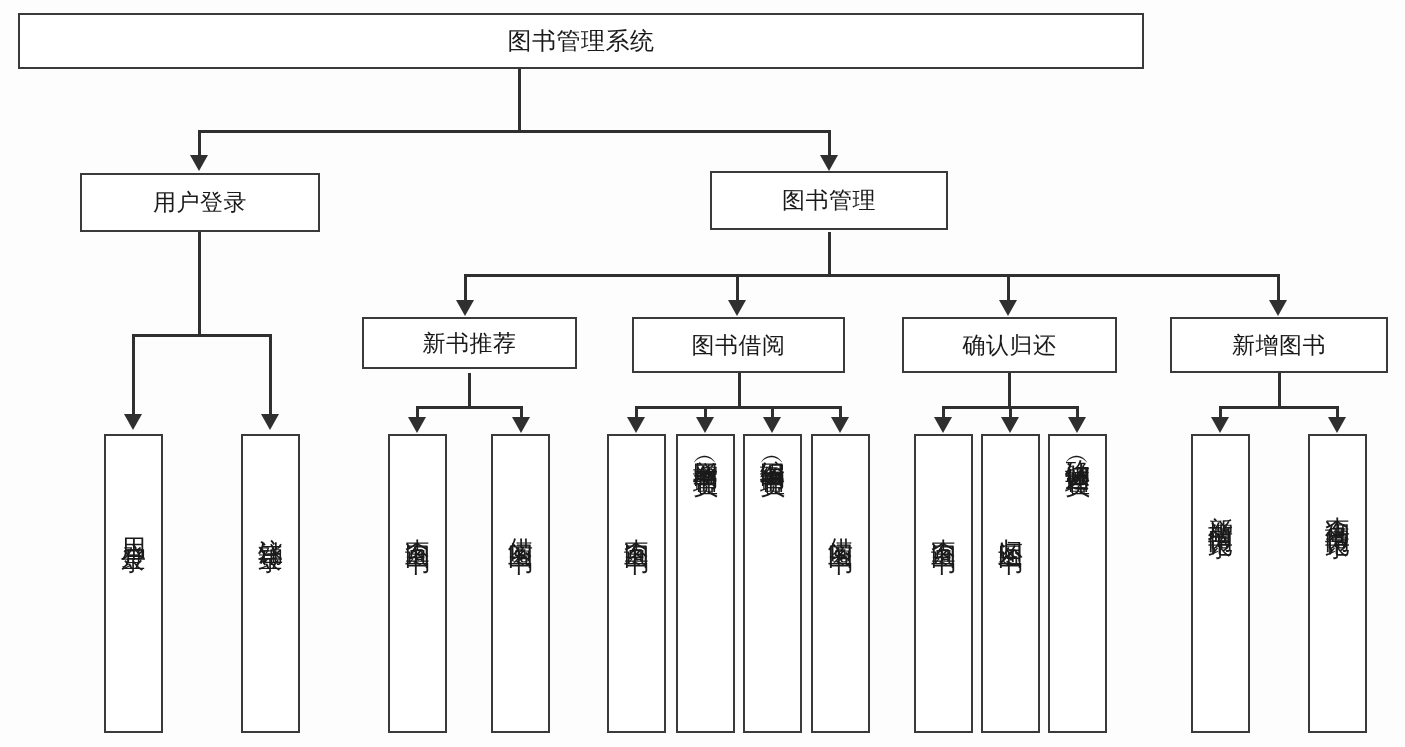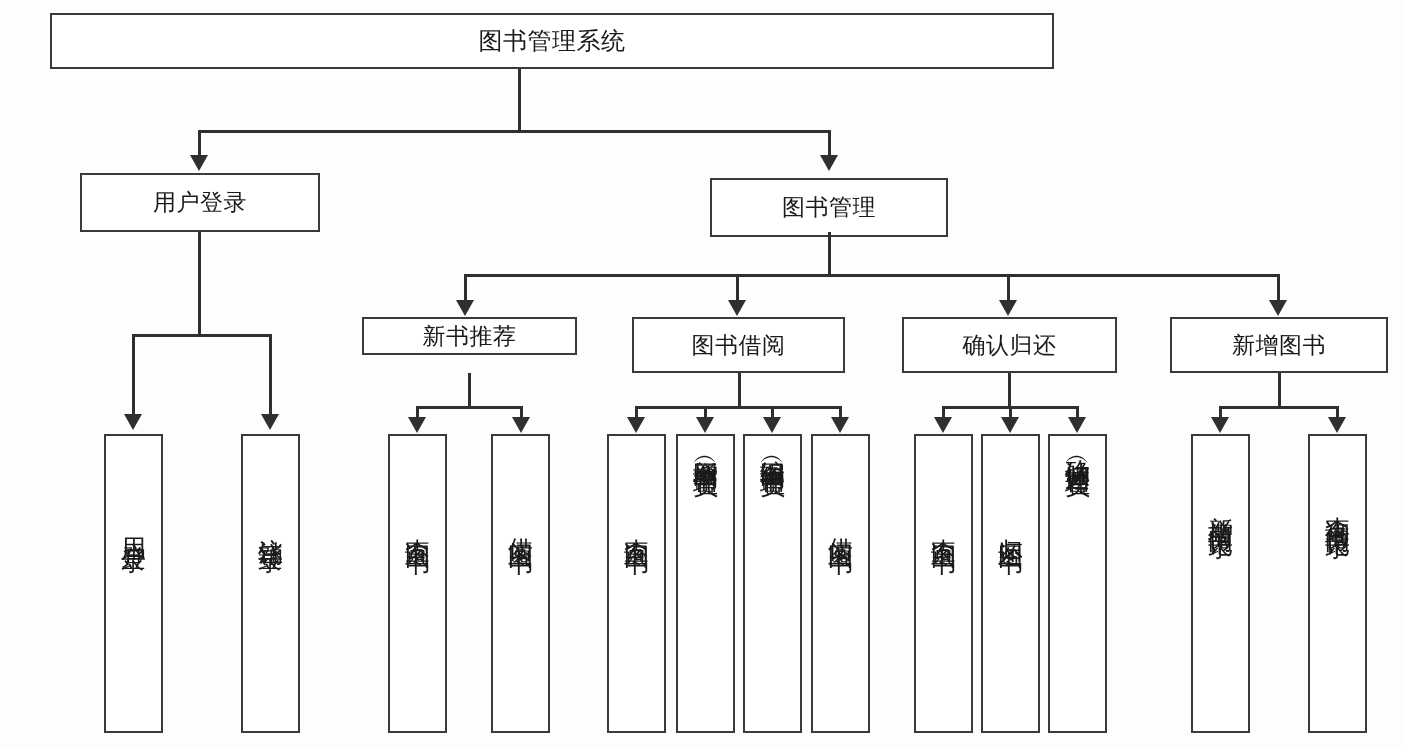--- a/index.html
+++ b/index.html
@@ -85,38 +85,38 @@
     color: #b9b9b9;
     white-space: nowrap;
     letter-spacing: 0.5px;
   }
 </style>
 </head>
 <body>
 
 <div id="canvas">
 
-  <div class="node h-node root" style="left:18px; top:13px; width:1004px; height:56px;margin-left:32px;">
+  <div class="node h-node root" style="left:18px; top:13px; width:1126px; height:56px;">
     <span class="lbl">图书管理系统</span>
   </div>
 
   <div class="conn v" style="left:518px; top:69px; width:3px; height:63px;"></div>
 
   <div class="conn h" style="left:198px; top:130px; width:633px; height:3px;"></div>
 
   <div class="conn v" style="left:198px; top:130px; width:3px; height:26px;"></div>
   <div class="arrow" style="left:190px; top:155px;"></div>
 
   <div class="conn v" style="left:828px; top:130px; width:3px; height:26px;"></div>
   <div class="arrow" style="left:820px; top:155px;"></div>
 
   <div class="node h-node" style="left:80px; top:173px; width:240px; height:59px;">
     <span class="lbl">用户登录</span>
   </div>
-  <div class="node h-node" style="left:710px; top:178px; width:238px; height:59px;">
+  <div class="node h-node" style="left:710px; top:171px; width:238px; height:59px;">
     <span class="lbl">图书管理</span>
   </div>
 
   <div class="conn v" style="left:198px; top:232px; width:3px; height:104px;"></div>
   <div class="conn h" style="left:132px; top:334px; width:137px; height:3px;"></div>
   <div class="conn v" style="left:132px; top:334px; width:3px; height:82px;"></div>
   <div class="arrow" style="left:124px; top:414px;"></div>
   <div class="conn v" style="left:269px; top:334px; width:3px; height:82px;"></div>
   <div class="arrow" style="left:261px; top:414px;"></div>
 
@@ -125,21 +125,21 @@
 
   <div class="conn v" style="left:464px; top:274px; width:3px; height:28px;"></div>
   <div class="arrow" style="left:456px; top:300px;"></div>
   <div class="conn v" style="left:736px; top:274px; width:3px; height:28px;"></div>
   <div class="arrow" style="left:728px; top:300px;"></div>
   <div class="conn v" style="left:1007px; top:274px; width:3px; height:28px;"></div>
   <div class="arrow" style="left:999px; top:300px;"></div>
   <div class="conn v" style="left:1277px; top:274px; width:3px; height:28px;"></div>
   <div class="arrow" style="left:1269px; top:300px;"></div>
 
-  <div class="node h-node" style="left:362px; top:317px; width:215px; height:38px;">
+  <div class="node h-node" style="left:362px; top:317px; width:215px; height:52px;">
     <span class="lbl">新书推荐</span>
   </div>
   <div class="node h-node" style="left:632px; top:317px; width:213px; height:56px;">
     <span class="lbl">图书借阅</span>
   </div>
   <div class="node h-node" style="left:902px; top:317px; width:215px; height:56px;">
     <span class="lbl">确认归还</span>
   </div>
   <div class="node h-node" style="left:1170px; top:317px; width:218px; height:56px;">
     <span class="lbl">新增图书</span>

